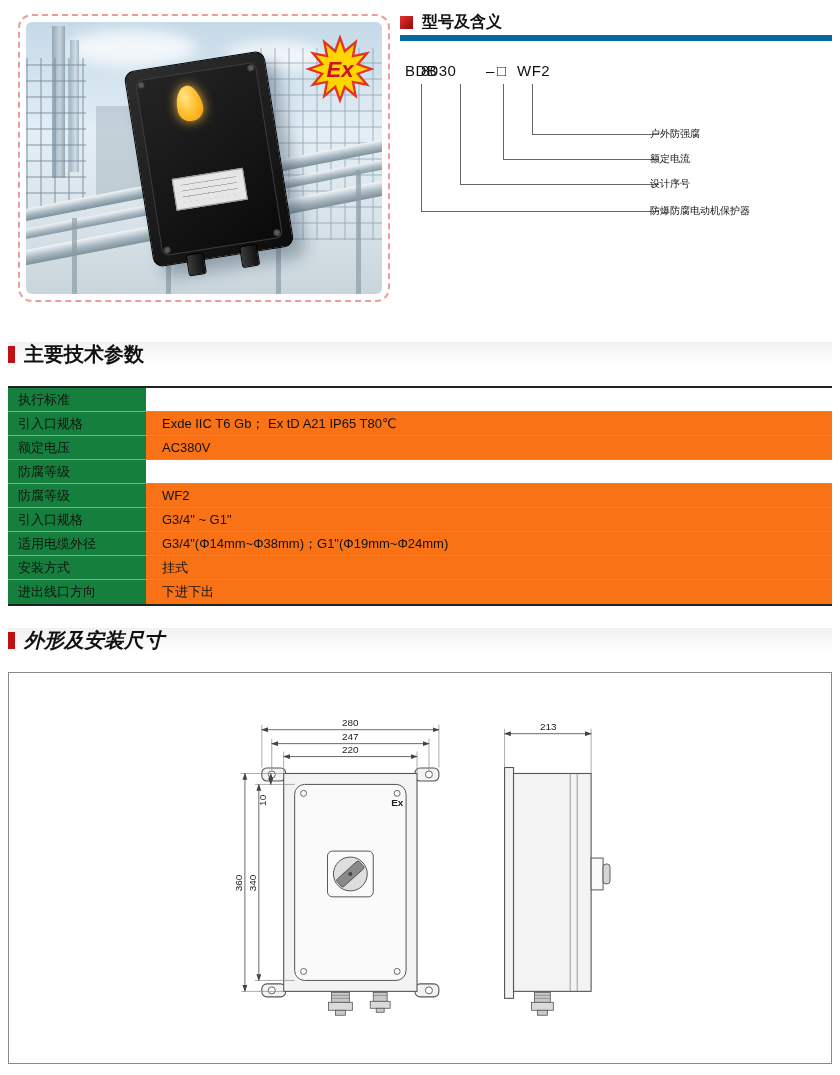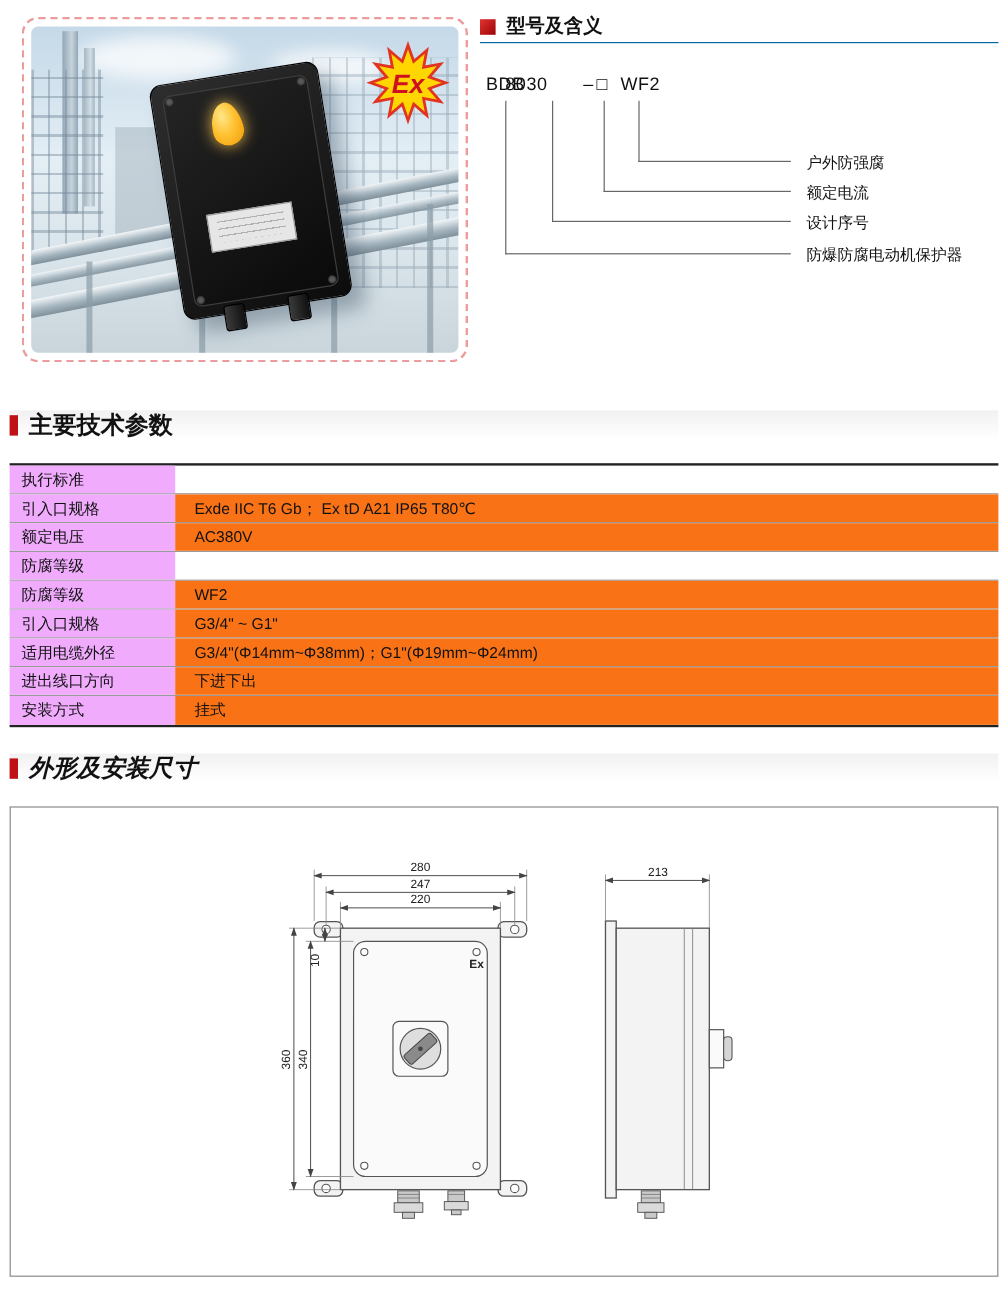--- a/index.html
+++ b/index.html
@@ -35,39 +35,39 @@
                   background-color:#e6e6e6; border:1px solid #999;
                   background-image:repeating-linear-gradient(180deg,#b0b0b0 0 1px,transparent 1px 6px);
                   background-size:80% 60%; background-position:center; background-repeat:no-repeat; }
   .gland-photo { position:absolute; bottom:-15px; width:16px; height:20px; border-radius:3px;
                  background:linear-gradient(90deg,#3a3a3a,#101010); border:1px solid #000; }
   .ex-badge { position:absolute; right:6px; top:12px; width:72px; height:70px; }
   .ex-badge text { font-family:"Liberation Sans",sans-serif; font-weight:bold; font-style:italic; }
 
   
   .model-title { position:absolute; left:400px; top:12px; width:432px; height:20px;
-                 display:flex; align-items:center; border-bottom:1px solid #0369a1; padding-bottom:3px; }
+                 display:flex; align-items:center; border-bottom:6px solid #0369a1; padding-bottom:3px; }
   .model-title .sq { width:13px; height:13px; background:linear-gradient(135deg,#e23333,#9b0505); margin-right:9px; flex:none; }
   .model-title .txt { font-size:16px; font-weight:bold; }
   .code-part { position:absolute; top:62px; font-size:15px; letter-spacing:.5px; }
   .conn { position:absolute; border-left:1px solid #666; border-bottom:1px solid #666; }
-  .model-label { position:absolute; left:672px; font-size:13px; }
+  .model-label { position:absolute; left:650px; font-size:10px; }
 
   
   .sec-bar { position:absolute; left:8px; width:824px; height:24px; display:flex; align-items:center;
              background:linear-gradient(180deg,#f1f1f1,#ffffff); }
   .sec-bar .bar { width:7px; height:17px; background:#c01015; margin-right:9px; flex:none; }
   .sec-bar .txt { font-size:20px; font-weight:bold; }
 
   
   .params-table { position:absolute; left:8px; top:386px; width:824px;
                   border-top:2px solid #222; border-bottom:2px solid #222; }
   .t-row { display:flex; height:24px; border-bottom:1px solid #9a9a9a; box-sizing:border-box; }
   .t-row:last-child { border-bottom:none; }
-  .t-key { width:138px; flex:none; background:#f0abfc; font-size:13px; line-height:23px;
+  .t-key { width:138px; flex:none; background:#15803d; font-size:13px; line-height:23px;
            padding-left:10px; box-sizing:border-box; }
   .t-val { flex:1; font-size:13px; line-height:23px; padding-left:16px; background:#f97316; }
   .t-row.full-gray .t-val { background:#dcdcdc; }
 
   
   .dims-box { position:absolute; left:8px; top:672px; width:824px; height:392px;
               border:1px solid #8a8a8a; background:#fff; box-sizing:border-box; }
   .drawing { position:absolute; left:0; top:0; width:100%; height:100%; }
   .drawing text { font-family:"Liberation Sans","DejaVu Sans",sans-serif; font-size:10px; fill:#222; }
   .outline { fill:#f3f3f3; stroke:#555; stroke-width:1.1; }
@@ -167,26 +167,26 @@
     </div>
     <div class="t-row">
       <div class="t-key">引入口规格</div>
       <div class="t-val">G3/4" ~ G1"</div>
     </div>
     <div class="t-row">
       <div class="t-key">适用电缆外径</div>
       <div class="t-val">G3/4"(Φ14mm~Φ38mm)；G1"(Φ19mm~Φ24mm)</div>
     </div>
     <div class="t-row">
+      <div class="t-key">安装方式</div>
+      <div class="t-val">挂式</div>
+    </div>
+    <div class="t-row">
       <div class="t-key">进出线口方向</div>
       <div class="t-val">下进下出</div>
-    </div>
-    <div class="t-row">
-      <div class="t-key">安装方式</div>
-      <div class="t-val">挂式</div>
     </div>
   </div>
 
   <div class="sec-bar" style="top:628px;font-style:italic;">
     <span class="bar"></span>
     <span class="txt">外形及安装尺寸</span>
   </div>
 
   <div class="dims-box">
     <svg class="drawing" viewBox="0 0 824 392">

